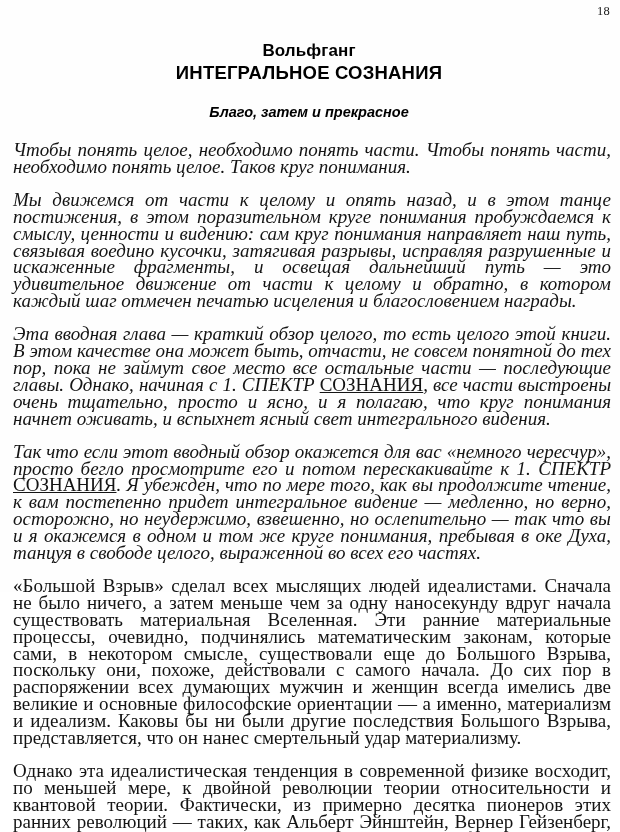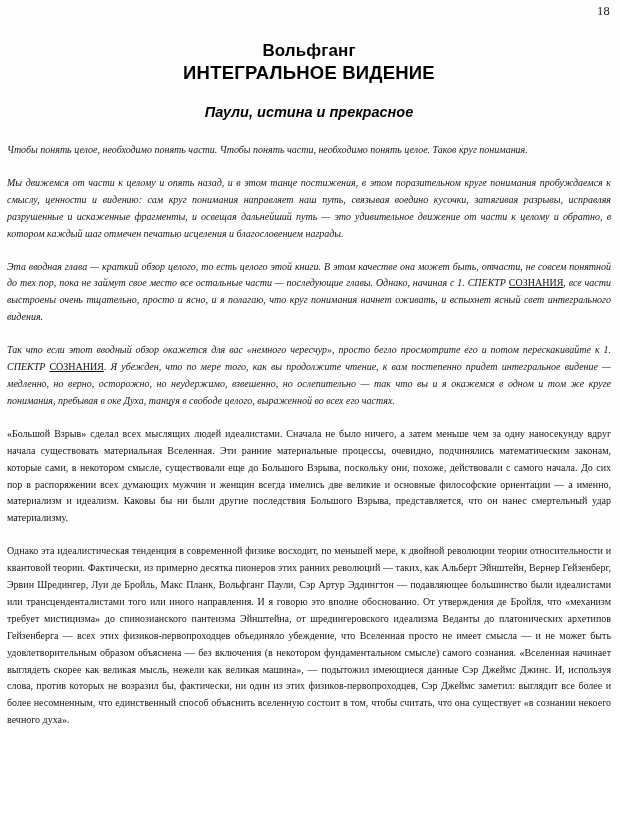--- a/index.html
+++ b/index.html
@@ -73,24 +73,24 @@
     text-align: center;
     color: #000000;
     margin-top: 17px;
   }
 
   .body-text {
     margin-top: 20px;
   }
 
   p.para {
-    margin: 0 0 16px 0;
+    margin: 0 0 16px 6px;
     text-align: justify;
     text-justify: inter-word;
-    font-size: 10px;
+    font-size: 19px;
     line-height: 16.9px;
     color: #141414;
     hyphens: none;
   }
 
   p.para:last-child {
     margin-bottom: 0;
   }
 
   p.italic {
@@ -110,22 +110,22 @@
 <body>
 
 <div class="page">
 
   <div class="page-number">18</div>
 
   <div class="content">
 
     <div class="title-block">
       <div class="title-line1">Вольфганг</div>
-      <div class="title-line2">ИНТЕГРАЛЬНОЕ ВИДЕНИЕ</div>
-      <div class="subtitle">Паули, истина и прекрасное</div>
+      <div class="title-line2">ИНТЕГРАЛЬНОЕ СОЗНАНИЯ</div>
+      <div class="subtitle">Благо, затем и прекрасное</div>
     </div>
 
     <div class="body-text">
 
       <p class="para italic">Чтобы понять целое, необходимо понять части. Чтобы понять части, необходимо понять целое. Таков круг понимания.</p>
 
       <p class="para italic">Мы движемся от части к целому и опять назад, и в этом танце постижения, в этом поразительном круге понимания пробуждаемся к смыслу, ценности и видению: сам круг понимания направляет наш путь, связывая воедино кусочки, затягивая разрывы, исправляя разрушенные и искаженные фрагменты, и освещая дальнейший путь — это удивительное движение от части к целому и обратно, в котором каждый шаг отмечен печатью исцеления и благословением награды.</p>
 
       <p class="para italic"><span>Эта вводная глава — краткий обзор целого, то есть целого этой книги. В этом качестве она может быть, отчасти, не совсем понятной до тех пор, пока не займут свое место все остальные части — последующие главы. Однако, начиная с 1. СПЕКТР </span><span class="roman">СОЗНАНИЯ</span><span>, все части выстроены очень тщательно, просто и ясно, и я полагаю, что круг понимания начнет оживать, и вспыхнет ясный свет интегрального видения.</span></p>
 

